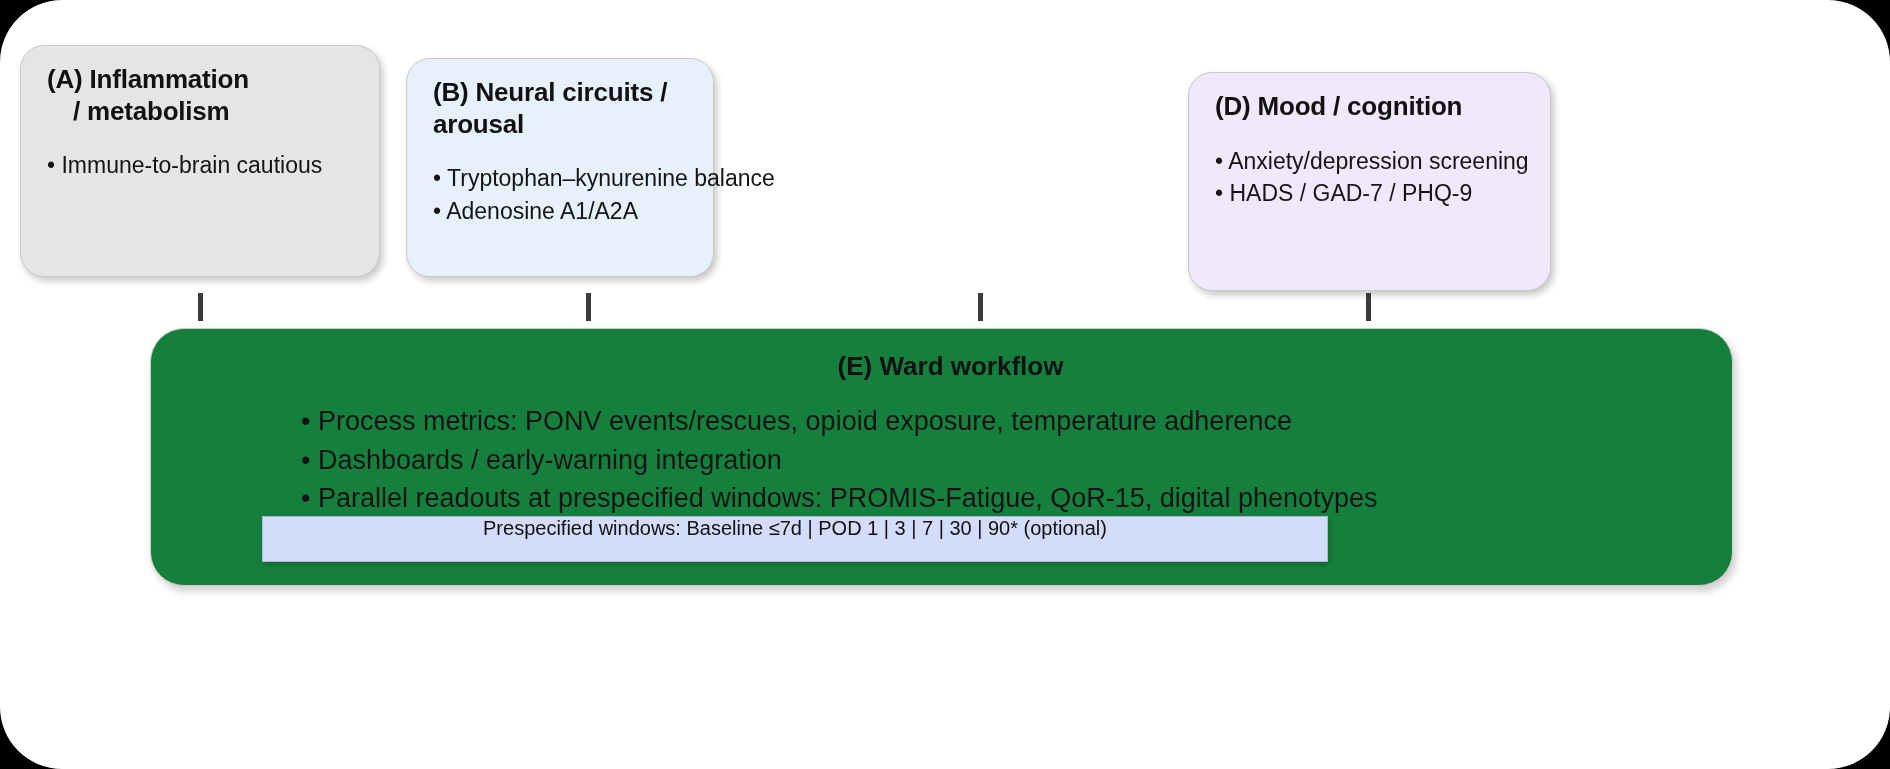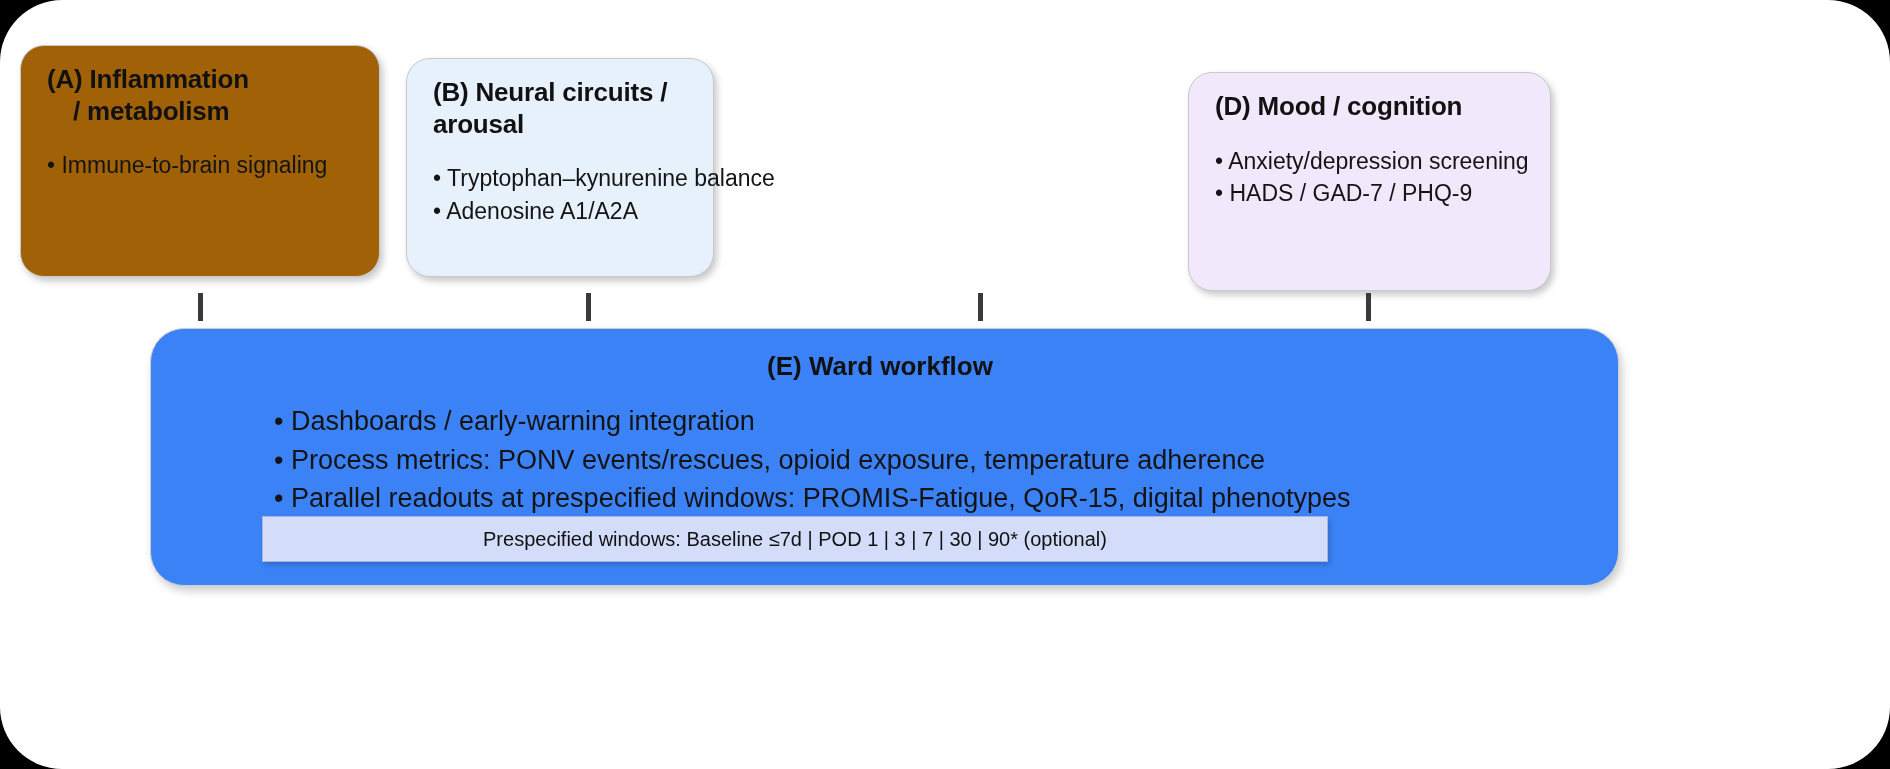--- a/index.html
+++ b/index.html
@@ -55,21 +55,21 @@
     margin-top: 18px;
     font-size: 17.5px;
     color: #4a4a4a;
     line-height: 1.33;
     max-width: 300px;
   }
 
   
   #panel-a {
     left: 20px;  top: 45px;  width: 360px; height: 232px;
-    background: #a16207;
+    background: #e5e5e5;
   }
   #panel-b {
     left: 406px; top: 58px;  width: 308px; height: 219px;
     background: #e7f1fc;
   }
   #panel-c {
     left: 798px; top: 58px;  width: 364px; height: 219px;
     background: #e6f7e2;
   }
   #panel-d {
@@ -90,27 +90,27 @@
   #conn-a { left: 198px; }
   #conn-b { left: 586px; }
   #conn-c { left: 978px; }
   #conn-d { left: 1366px; }
 
   
   #panel-e {
     position: absolute;
     left: 150px;
     top: 328px;
-    width: 1469px;
+    width: 1583px;
     height: 258px;
-    background: #3b82f6;
+    background: #15803d;
     border: 1.5px solid #cfcfcf;
     border-radius: 34px;
     box-shadow: 3px 5px 8px rgba(0,0,0,0.20);
-    padding: 22px 34px 20px 25px;
+    padding: 22px 34px 20px 52px;
   }
 
   #panel-e .e-title {
     text-align: center;
     font-size: 26px;
     font-weight: bold;
     color: #111111;
   }
 
   #panel-e .e-bullets {
@@ -129,41 +129,41 @@
   #banner {
     position: absolute;
     left: 262px;
     top: 516px;
     width: 1066px;
     height: 46px;
     background: #d3ddfa;
     border: 1.5px solid #aab6dd;
     box-shadow: 2px 3px 5px rgba(0,0,0,0.18);
     display: flex;
-    align-items: center;
+    align-items: flex-start;
     justify-content: center;
   }
 
   #banner .banner-text {
     font-size: 20px;
     color: #111111;
   }
 </style>
 </head>
 <body>
 
 <div id="canvas">
 
   <div class="panel" id="panel-a">
     <div class="panel-title">
       <span>(A) Inflammation</span><br>
       <span>/ metabolism</span>
     </div>
     <ul class="panel-bullets">
-      <li>• Immune-to-brain signaling</li>
+      <li>• Immune-to-brain cautious</li>
     </ul>
   </div>
 
   <div class="panel" id="panel-b">
     <div class="panel-title">(B) Neural circuits / arousal</div>
     <ul class="panel-bullets">
       <li>• Tryptophan–kynurenine balance</li>
       <li>• Adenosine A1/A2A</li>
     </ul>
   </div>
@@ -178,22 +178,22 @@
   </div>
 
   <div class="connector" id="conn-a"></div>
   <div class="connector" id="conn-b"></div>
   <div class="connector" id="conn-c"></div>
   <div class="connector" id="conn-d"></div>
 
   <div id="panel-e">
     <div class="e-title">(E) Ward workflow</div>
     <ul class="e-bullets">
+      <li>• Process metrics: PONV events/rescues, opioid exposure, temperature adherence</li>
       <li>• Dashboards / early-warning integration</li>
-      <li>• Process metrics: PONV events/rescues, opioid exposure, temperature adherence</li>
       <li>• Parallel readouts at prespecified windows: PROMIS-Fatigue, QoR-15, digital phenotypes</li>
     </ul>
   </div>
 
   <div id="banner">
     <span class="banner-text">Prespecified windows: Baseline ≤7d | POD 1 | 3 | 7 | 30 | 90* (optional)</span>
   </div>
 
 </div>
 

